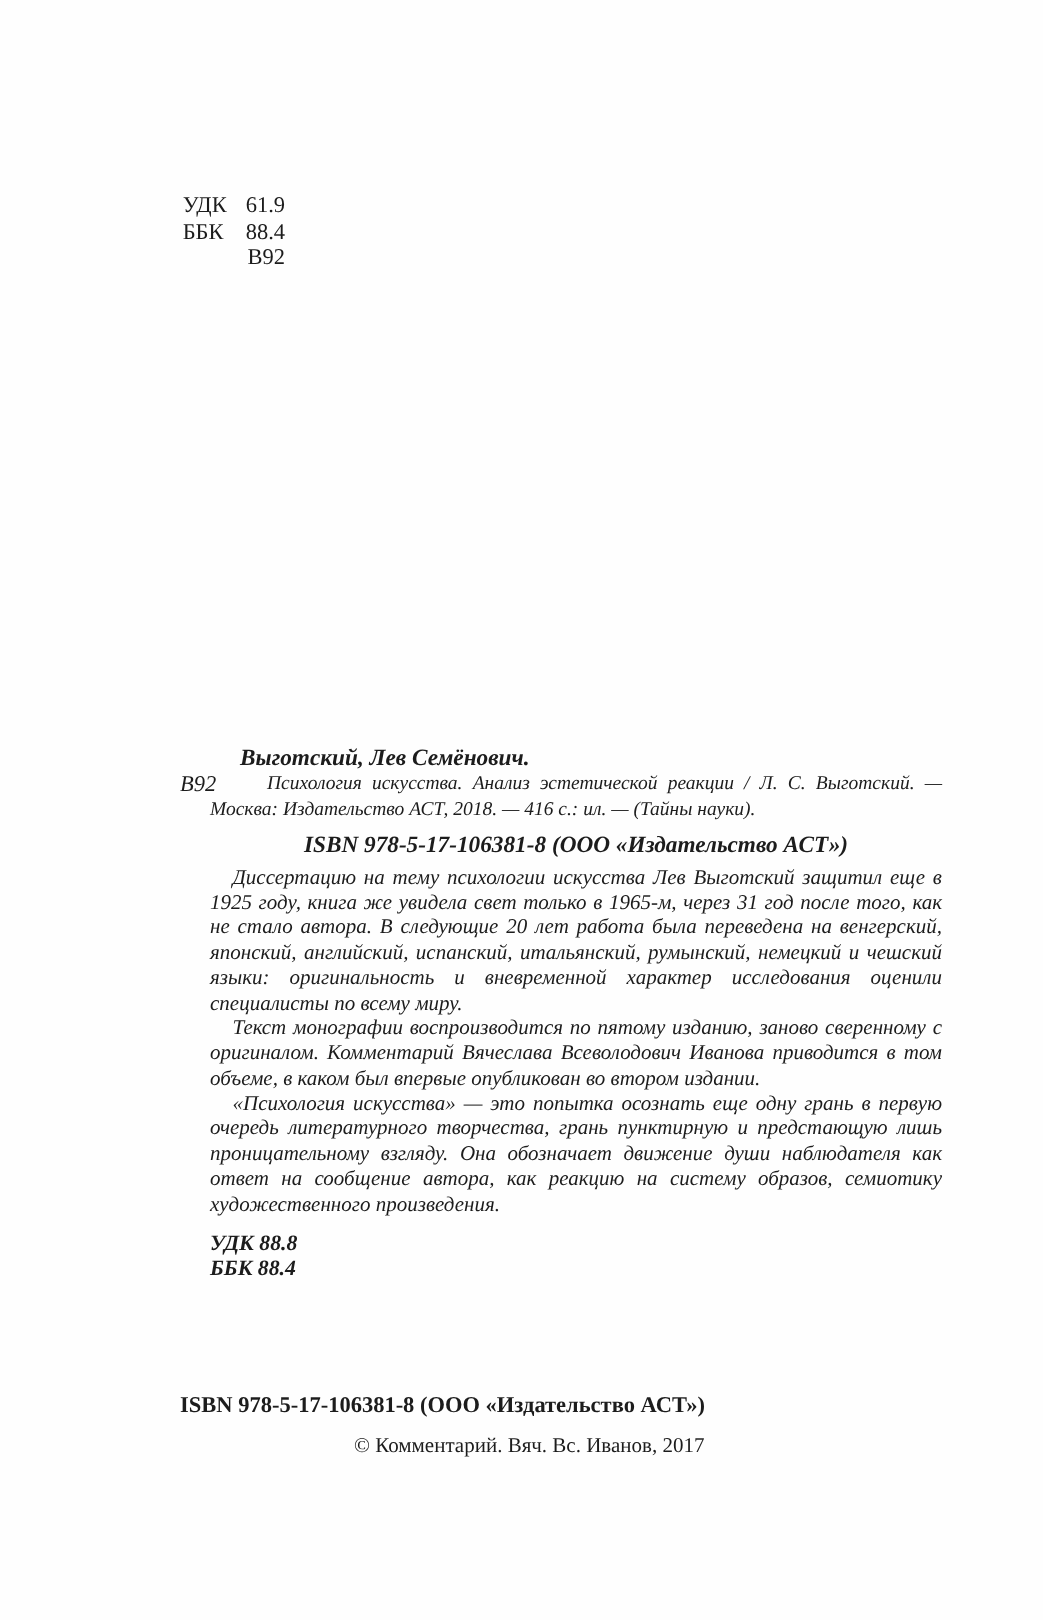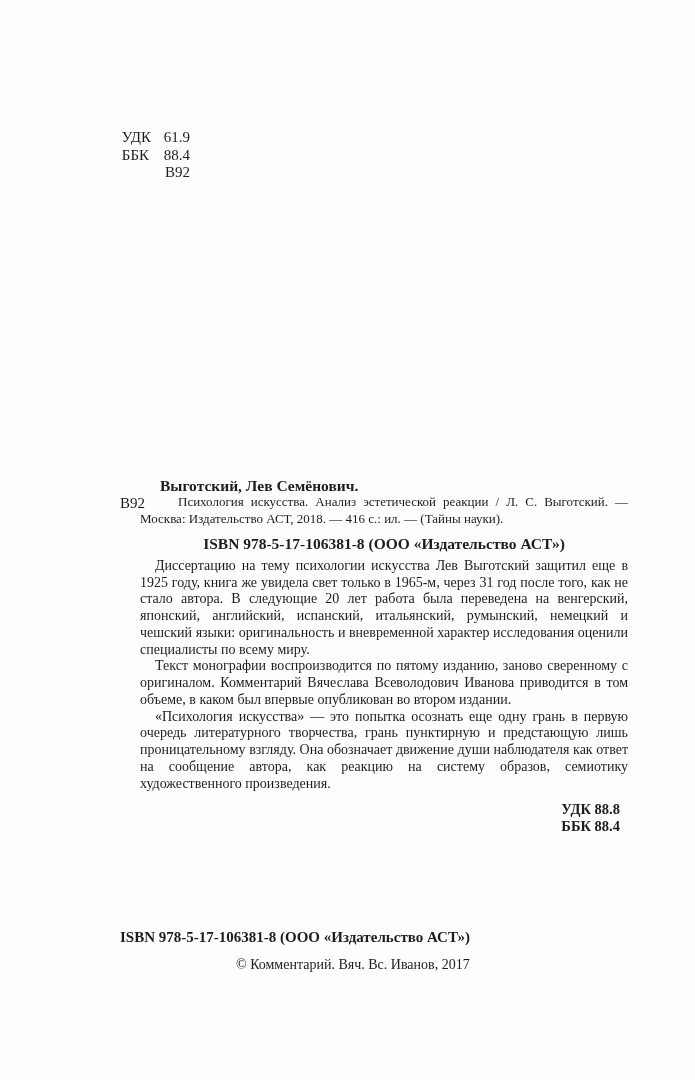--- a/index.html
+++ b/index.html
@@ -35,22 +35,23 @@
   .code-value {
     display: inline-block;
   }
   .code-row.author-sign-row .code-value {
     padding-left: 3px;
   }
   
   .biblio-block {
     position: absolute;
     left: 140px;
-    top: 477px;
+    top: 497px;
     width: 488px;
+    font-style: italic;
   }
   .biblio-block p {
     margin: 0;
   }
   .author-line {
     font-weight: bold;
     padding-left: 20px;
     font-size: 15.5px;
     line-height: 17px;
   }
@@ -79,21 +80,20 @@
   }
   .para {
     font-size: 14px;
     line-height: 16.75px;
     text-align: justify;
     text-indent: 15px;
   }
   .codes-right {
     margin-top: 9px;
     padding-right: 8px;
-    text-align: right;
     font-weight: bold;
     font-size: 14.5px;
     line-height: 16.5px;
   }
   
   .footer {
     position: absolute;
     left: 120px;
     top: 929px;
     width: 508px;

